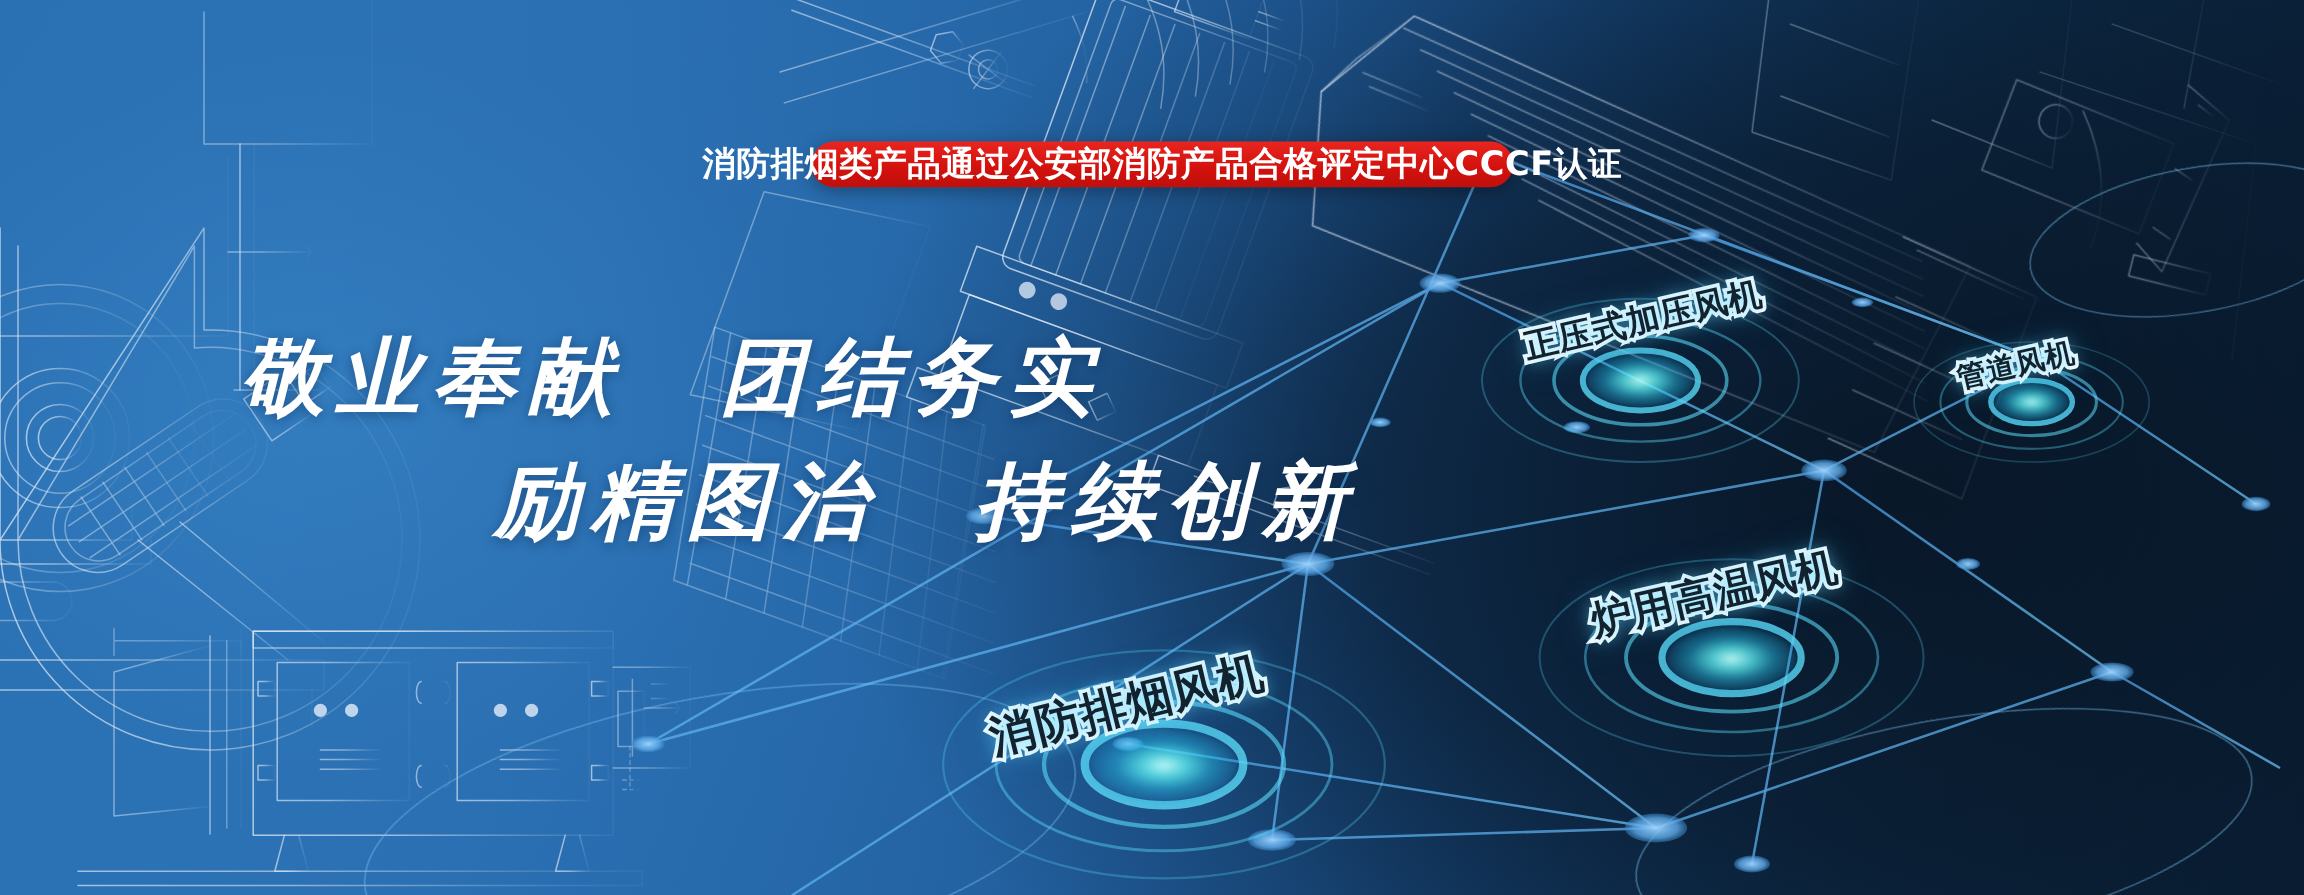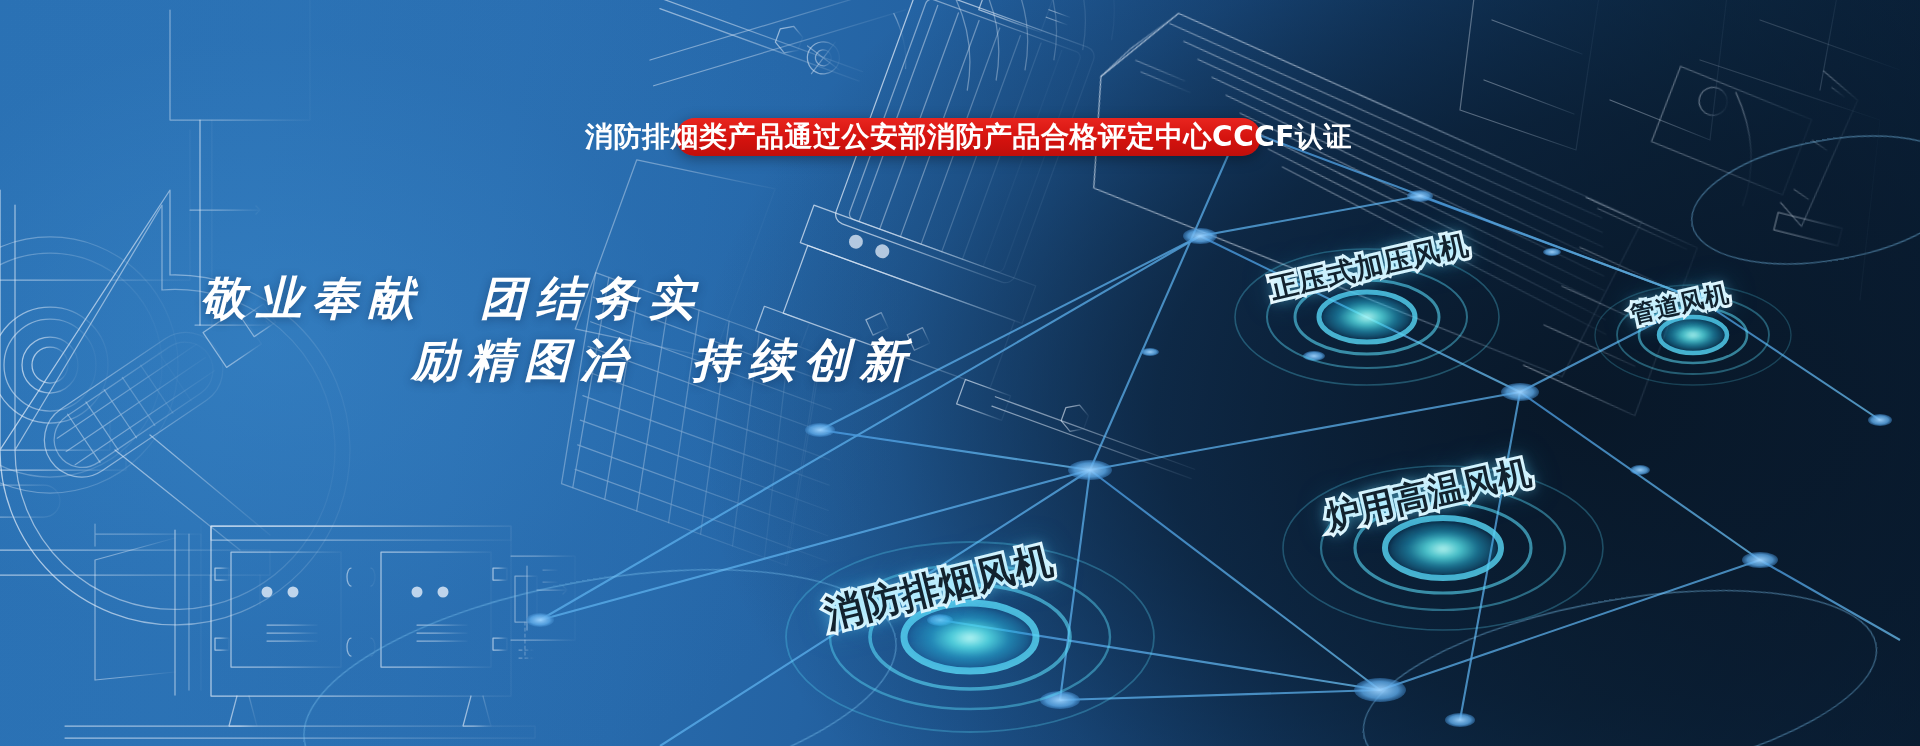--- a/index.html
+++ b/index.html
@@ -66,21 +66,21 @@
     text-shadow:0 0 14px rgba(120,225,255,0.85), 0 0 28px rgba(60,190,240,0.55);
     pointer-events:none;
   }
 
   
   .slogan{position:absolute;pointer-events:none;}
   .sl-line{
     color:#ffffff;
     font-family:"DejaVu Serif","Liberation Serif",serif;
     font-weight:700;
-    font-size:46px;
+    font-size:70px;
     letter-spacing:10px;
     font-style:italic;
     white-space:nowrap;
     text-shadow:0 2px 10px rgba(10,40,80,0.45);
   }
 
   
   .cert{
     position:absolute;
     display:flex;align-items:center;justify-content:center;
@@ -440,20 +440,20 @@
 
     <div class="plabel" style="left:1630px;top:288px;font-size:24px;transform:rotate(-13deg);">管道风机</div>
 
     <div class="plabel" style="left:1324px;top:472px;font-size:34px;transform:rotate(-13deg);">炉用高温风机</div>
 
     <div class="plabel" style="left:822px;top:562px;font-size:38px;transform:rotate(-14deg);">消防排烟风机</div>
   </div>
 
   <div class="slogan" style="left:200px;top:268px;">
     <div class="sl-line">敬业奉献　团结务实</div>
-    <div class="sl-line" style="margin-left:212px;">励精图治　持续创新</div>
+    <div class="sl-line" style="margin-top:10px;margin-left:212px;">励精图治　持续创新</div>
   </div>
 
   <div class="cert" style="left:676px;top:118px;width:585px;height:38px;">
     <span>消防排烟类产品通过公安部消防产品合格评定中心CCCF认证</span>
   </div>
 
 </div>
 
 </body></html>

